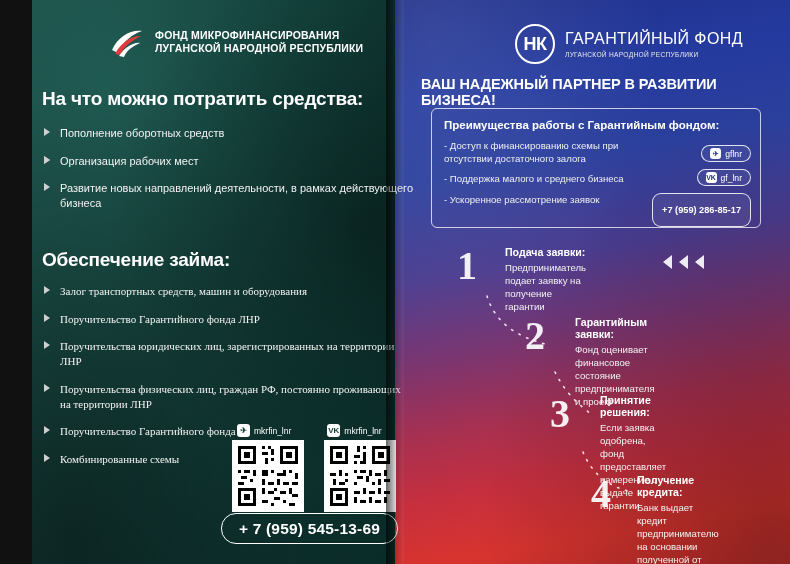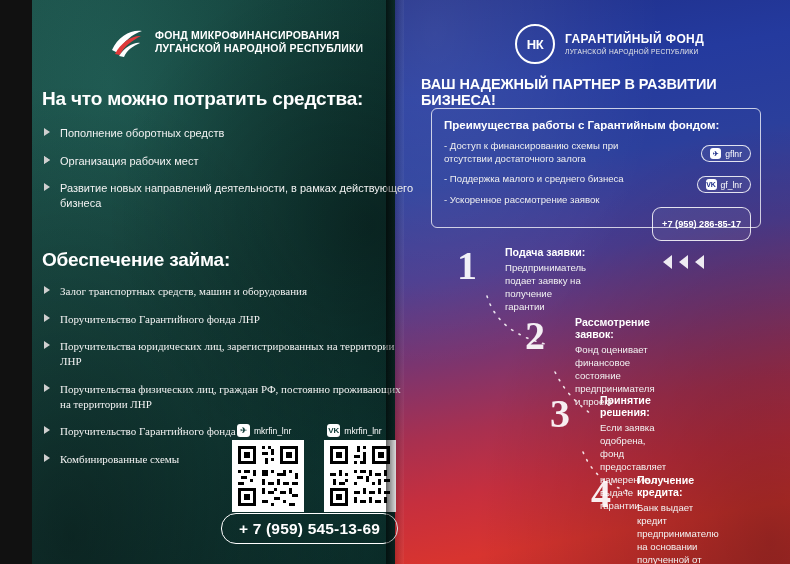--- a/index.html
+++ b/index.html
@@ -219,26 +219,26 @@
     gap: 10px;
   }
   .gf-mark {
     width: 36px; height: 36px;
     border-radius: 50%;
     border: 2px solid #ffffff;
     display: flex;
     align-items: center;
     justify-content: center;
     color: #ffffff;
-    font-size: 13px;
+    font-size: 18px;
     font-weight: bold;
     letter-spacing: -0.5px;
   }
   .gf-text { color: #ffffff; line-height: 1.2; }
-  .gf-text .g1 { font-size: 12px; font-weight: bold; letter-spacing: 0.4px; }
+  .gf-text .g1 { font-size: 16px; font-weight: normal; letter-spacing: 0.4px; }
   .gf-text .g2 { font-size: 6.6px; letter-spacing: 0.3px; margin-top: 2px; color: #e9e9e9; }
 
   .tagline {
     position: absolute;
     left: 26px; top: 76px;
     color: #ffffff;
     font-size: 14.5px;
     font-weight: bold;
     letter-spacing: -0.1px;
   }
@@ -264,21 +264,21 @@
     line-height: 1.32;
     margin-bottom: 8px;
     max-width: 215px;
   }
   .contact-col {
     position: absolute;
     right: 9px; top: 36px;
     display: flex;
     flex-direction: column;
     align-items: flex-end;
-    gap: 14px;
+    gap: 7px;
   }
   .pill-small {
     border: 1px solid rgba(255,255,255,0.85);
     border-radius: 9px;
     padding: 2px 8px;
     color: #ffffff;
     font-size: 8.6px;
     display: flex;
     align-items: center;
     gap: 4px;
@@ -563,21 +563,21 @@
         <div class="num">1</div>
         <div class="body">
           <div class="st">Подача заявки:</div>
           <div class="sd">Предприниматель подает заявку на получение гарантии</div>
         </div>
       </div>
 
       <div class="step" id="step2">
         <div class="num">2</div>
         <div class="body">
-          <div class="st">Рассмотрение заявок:</div>
+          <div class="st">Гарантийным заявки:</div>
           <div class="sd">Фонд оценивает финансовое состояние предпринимателя и проект</div>
         </div>
       </div>
 
       <div class="step" id="step3">
         <div class="num">3</div>
         <div class="body">
           <div class="st">Принятие решения:</div>
           <div class="sd">Если заявка одобрена, фонд предоставляет намерение о выдаче гарантии</div>
         </div>

